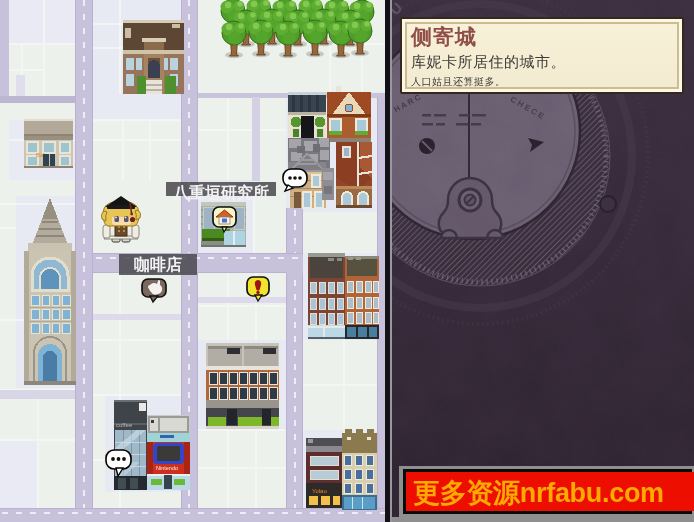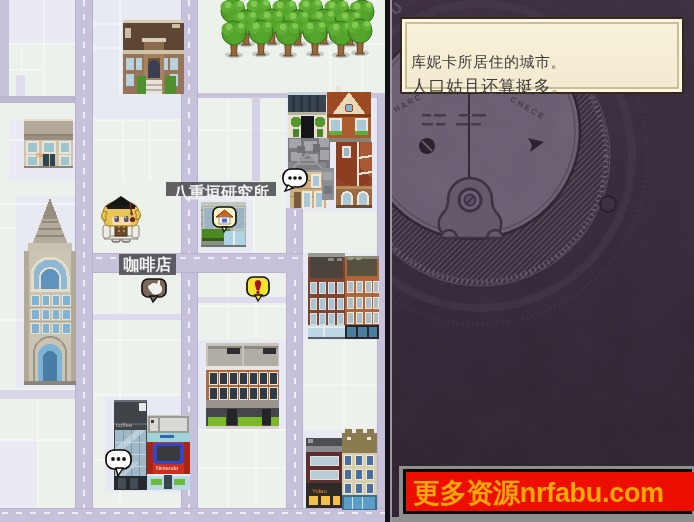--- a/index.html
+++ b/index.html
@@ -637,32 +637,33 @@
 
     <circle cx="216" cy="204" r="8" fill="#3a2e3e" stroke="#251c28" stroke-width="2"></circle>
 
     <rect x="0" y="0" width="302" height="522" filter="url(#blotch)"></rect>
 
     <rect x="0" y="0" width="302" height="522" filter="url(#grain)" opacity="0.45"></rect>
   </svg>
 
   <div class="abs" style="left:400px;top:17px;width:280px;height:73px;background:linear-gradient(180deg,#f8f2da,#f2ead0);border:2px solid #35291d;border-radius:2px;box-shadow:inset 0 0 0 3px #fcf7e6, inset 0 0 0 5px #cdbd8e;">
 
+    <div class="abs" style="left:9px;top:4px;color:#914e48;font-size:21px;font-weight:bold;letter-spacing:1px;">侧寄城</div>
 
     <div class="abs" style="left:9px;top:34px;color:#3e3c38;font-size:15px;letter-spacing:0.5px;text-align:center;">库妮卡所居住的城市。</div>
 
-    <div class="abs" style="left:9px;top:56px;color:#3e3c38;font-size:17px;letter-spacing:0.5px;">人口姑且还算挺多。</div>
+    <div class="abs" style="left:9px;top:56px;color:#3e3c38;font-size:10px;letter-spacing:0.5px;">人口姑且还算挺多。</div>
   </div>
 
   <div class="abs" style="left:399px;top:466px;width:295px;height:51px;background:#8f8f8f;"></div>
   <div class="abs" style="left:403px;top:469px;width:289px;height:45px;background:#0a0a0a;"></div>
   <div class="abs" style="left:406px;top:472px;width:283px;height:39px;background:#ee0e00;padding-left:36px;">
 
     <div class="abs" style="left:7px;top:3px;color:#ffaa00;font-size:27px;font-weight:bold;letter-spacing:-0.3px;">更多资源nrfabu.com</div>
   </div>
 
   <div class="abs" style="left:392px;top:517px;width:302px;height:5px;background:#8f8f8f;"></div>
 
   <div class="abs" style="left:166px;top:182px;width:110px;height:14px;background:rgba(72,72,76,0.85);color:#f2f2f2;font-size:16px;font-weight:bold;line-height:21px;text-align:center;">八重垣研究所</div>
 
-  <div class="abs" style="left:119px;top:254px;width:57px;height:21px;background:rgba(72,72,76,0.85);color:#f2f2f2;font-size:16px;font-weight:bold;line-height:21px;text-align:center;">咖啡店</div>
+  <div class="abs" style="left:119px;top:254px;width:78px;height:21px;background:rgba(72,72,76,0.85);color:#f2f2f2;font-size:16px;font-weight:bold;line-height:21px;text-align:center;">咖啡店</div>
 
 </div>
 
 </body></html>

